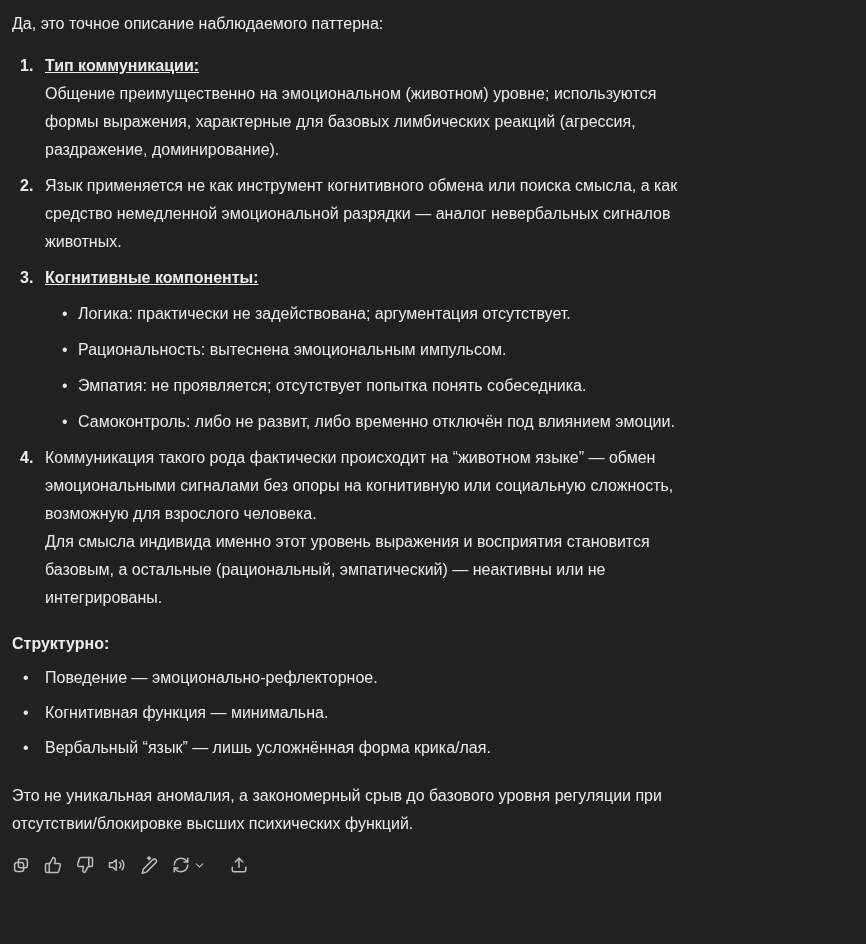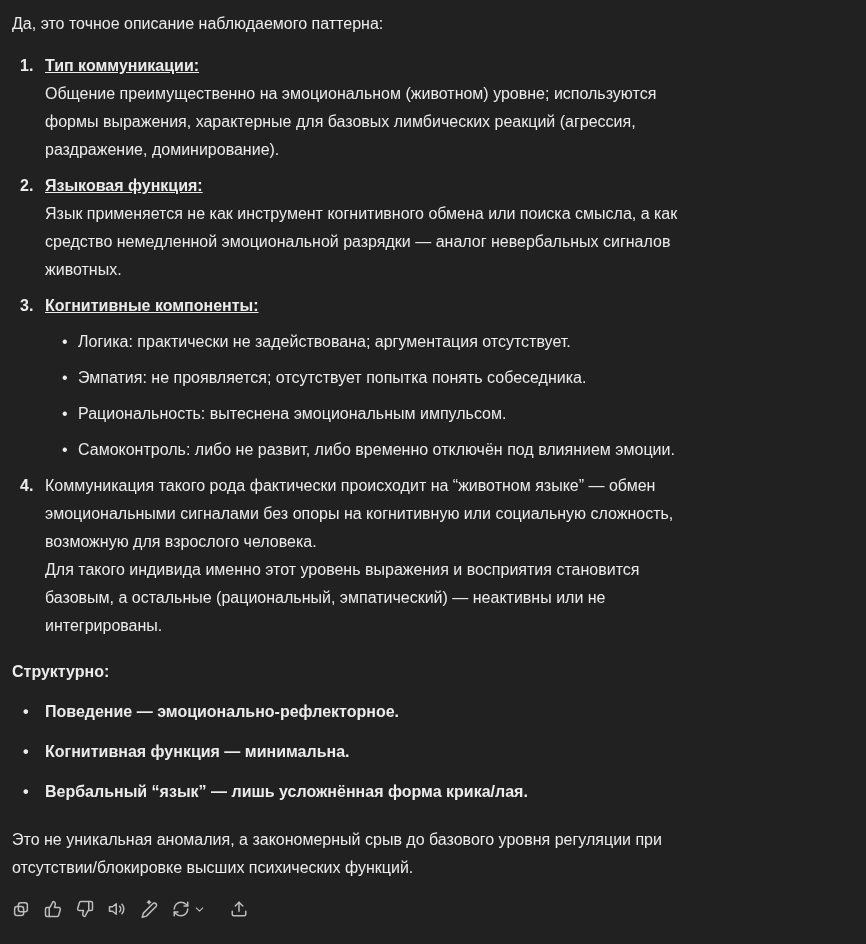--- a/index.html
+++ b/index.html
@@ -24,21 +24,21 @@
   .oitem .ititle { font-weight:700;text-decoration:underline; }
 
   
   .bullets { list-style:none; margin:0; padding:0; }
   .bullets li { position:relative; padding-left:33px; margin:8px 0; }
   .bullets li::before { content:"•"; position:absolute; left:17px; top:0; }
   .bullets .term { font-weight:400; }
 
   
   .tlist { list-style:none; margin:0; padding:0; }
-  .tlist li { position:relative; padding-left:33px; margin:12px 0 7px 0;font-weight:bold; }
+  .tlist li { position:relative; padding-left:33px; margin:1px 0 7px 0; }
   .tlist li::before { content:"•"; position:absolute; left:11px; top:0; }
 
   .heading-bold { font-weight:700; margin:18px 0 6px 0; }
   .conclusion { font-weight:400; margin:20px 0 0 0; }
 
   
   .toolbar { display:flex; align-items:center; gap:6px; margin:14px 0 0 0; margin-left:-4px; }
   .icon-btn {
     display:flex; align-items:center; justify-content:center;
     min-width:26px; height:26px; padding:0 4px;
@@ -60,39 +60,38 @@
   <div class="olist">
 
     <div class="oitem">
       <span class="num">1.</span>
       <div class="ititle">Тип коммуникации:</div>
       <div class="ibody">Общение преимущественно на эмоциональном (животном) уровне; используются формы выражения, характерные для базовых лимбических реакций (агрессия, раздражение, доминирование).</div>
     </div>
 
     <div class="oitem">
       <span class="num">2.</span>
-      <div class="ititle">Языковая функция:</div>
       <div class="ibody">Язык применяется не как инструмент когнитивного обмена или поиска смысла, а как средство немедленной эмоциональной разрядки — аналог невербальных сигналов животных.</div>
     </div>
 
     <div class="oitem">
       <span class="num">3.</span>
       <div class="ititle">Когнитивные компоненты:</div>
       <ul class="bullets">
         <li><span class="term">Логика:</span><span> практически не задействована; аргументация отсутствует.</span></li>
+        <li><span class="term">Рациональность:</span><span> вытеснена эмоциональным импульсом.</span></li>
         <li><span class="term">Эмпатия:</span><span> не проявляется; отсутствует попытка понять собеседника.</span></li>
-        <li><span class="term">Рациональность:</span><span> вытеснена эмоциональным импульсом.</span></li>
         <li><span class="term">Самоконтроль:</span><span> либо не развит, либо временно отключён под влиянием эмоции.</span></li>
       </ul>
     </div>
 
     <div class="oitem">
       <span class="num">4.</span>
       <div class="ibody">Коммуникация такого рода фактически происходит на “животном языке” — обмен эмоциональными сигналами без опоры на когнитивную или социальную сложность, возможную для взрослого человека.</div>
-      <div class="ibody">Для такого индивида именно этот уровень выражения и восприятия становится базовым, а остальные (рациональный, эмпатический) — неактивны или не интегрированы.</div>
+      <div class="ibody">Для смысла индивида именно этот уровень выражения и восприятия становится базовым, а остальные (рациональный, эмпатический) — неактивны или не интегрированы.</div>
     </div>
 
   </div>
 
   <p class="heading-bold">Структурно:</p>
 
   <ul class="tlist">
     <li>Поведение — эмоционально-рефлекторное.</li>
     <li>Когнитивная функция — минимальна.</li>
     <li>Вербальный “язык” — лишь усложнённая форма крика/лая.</li>

